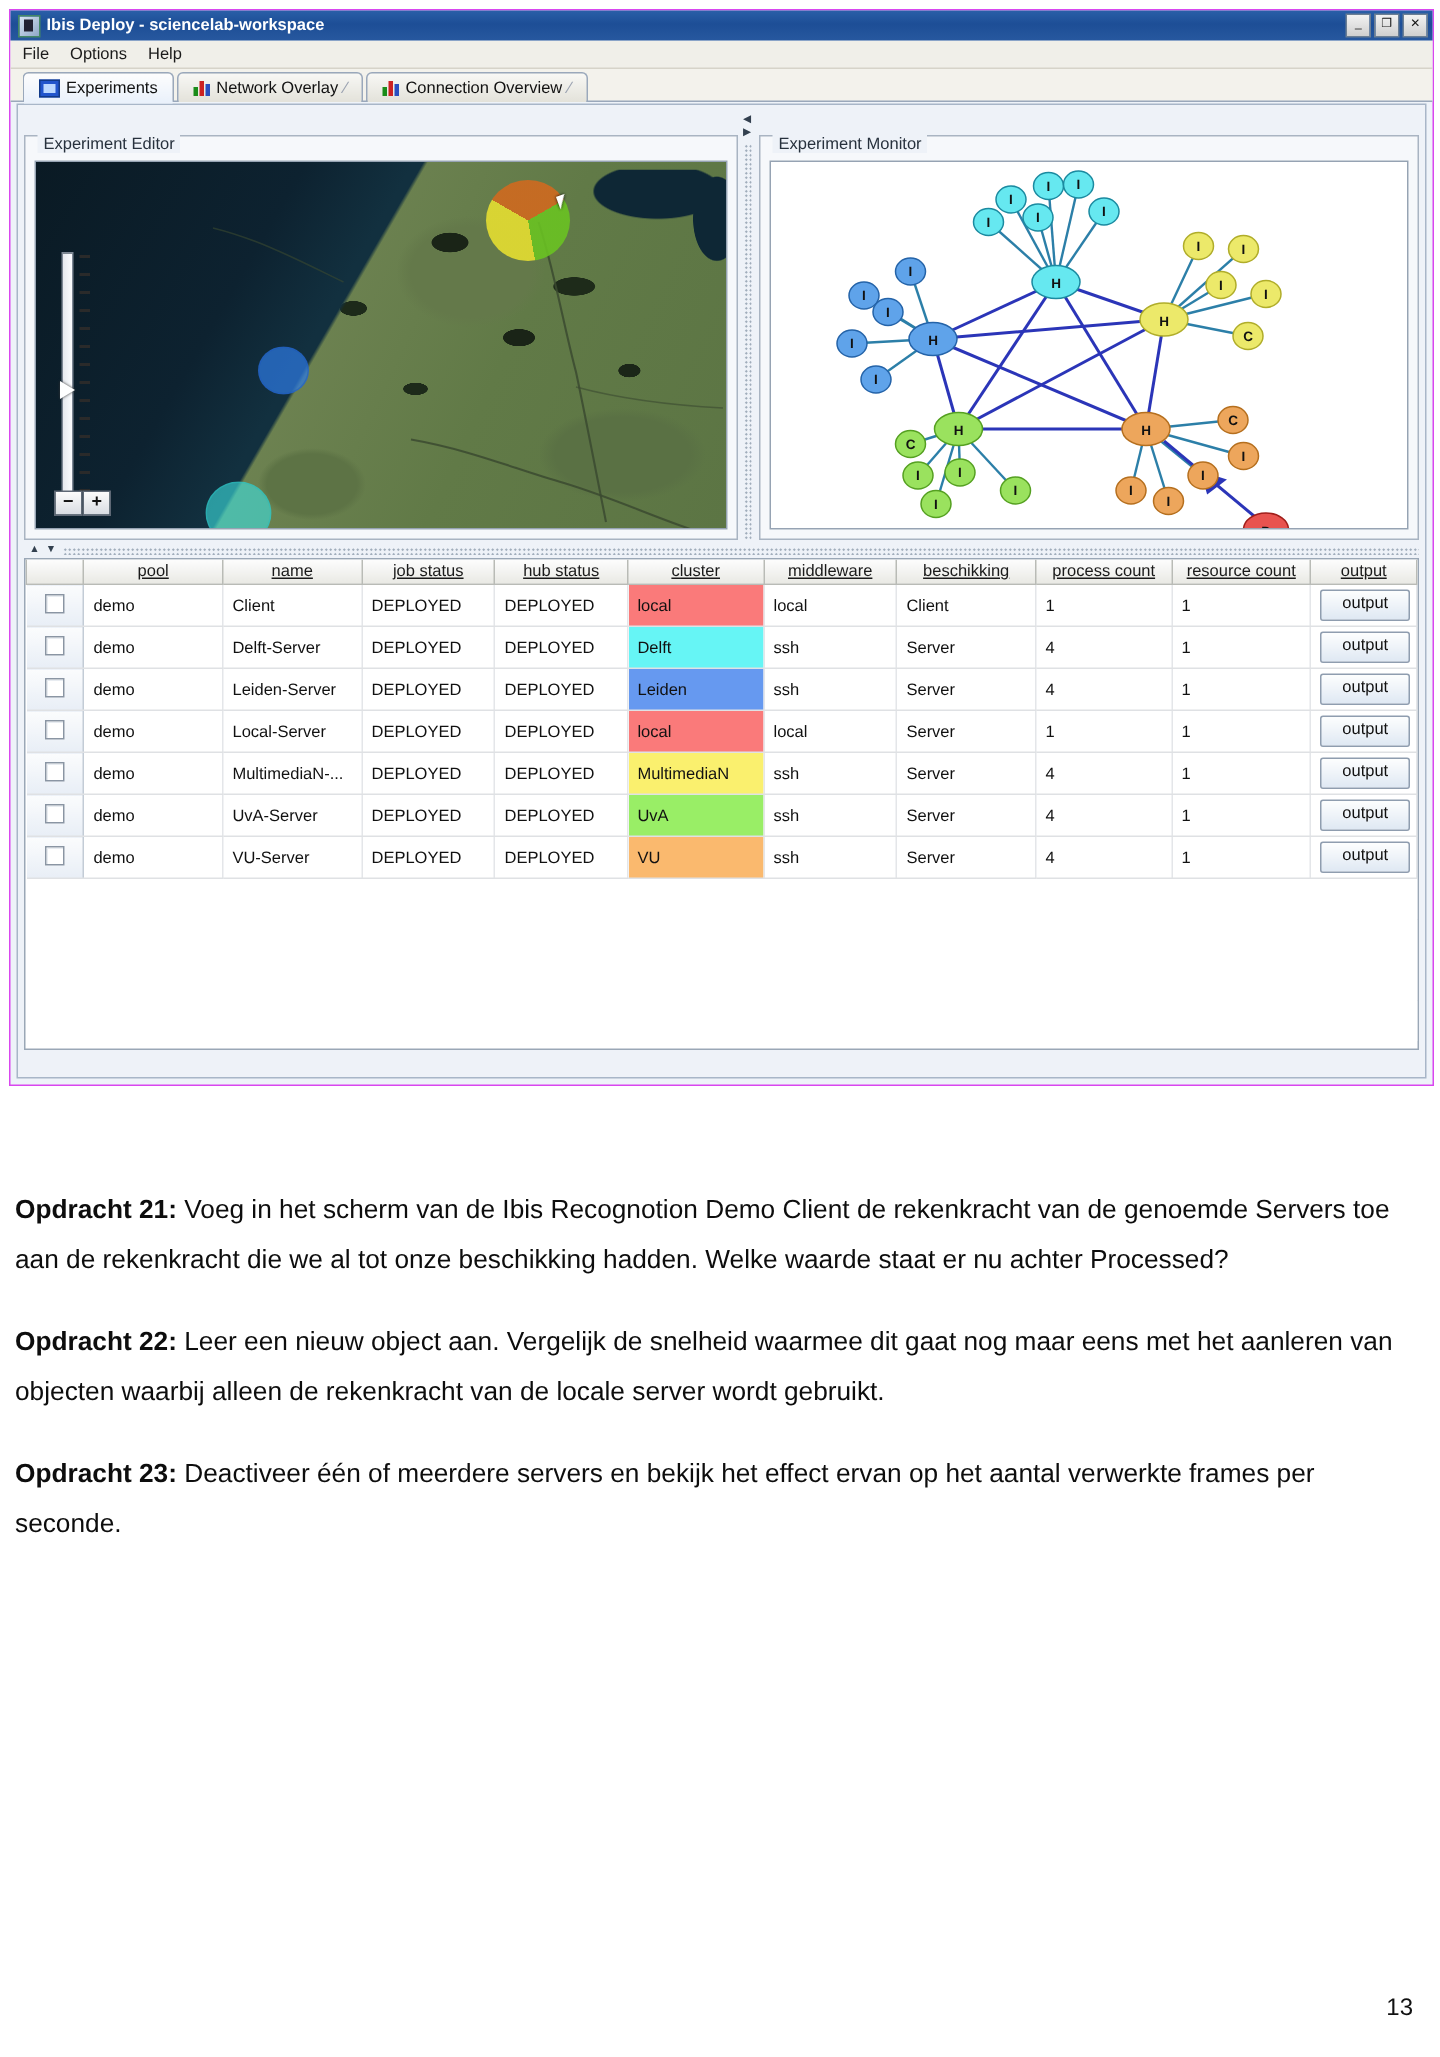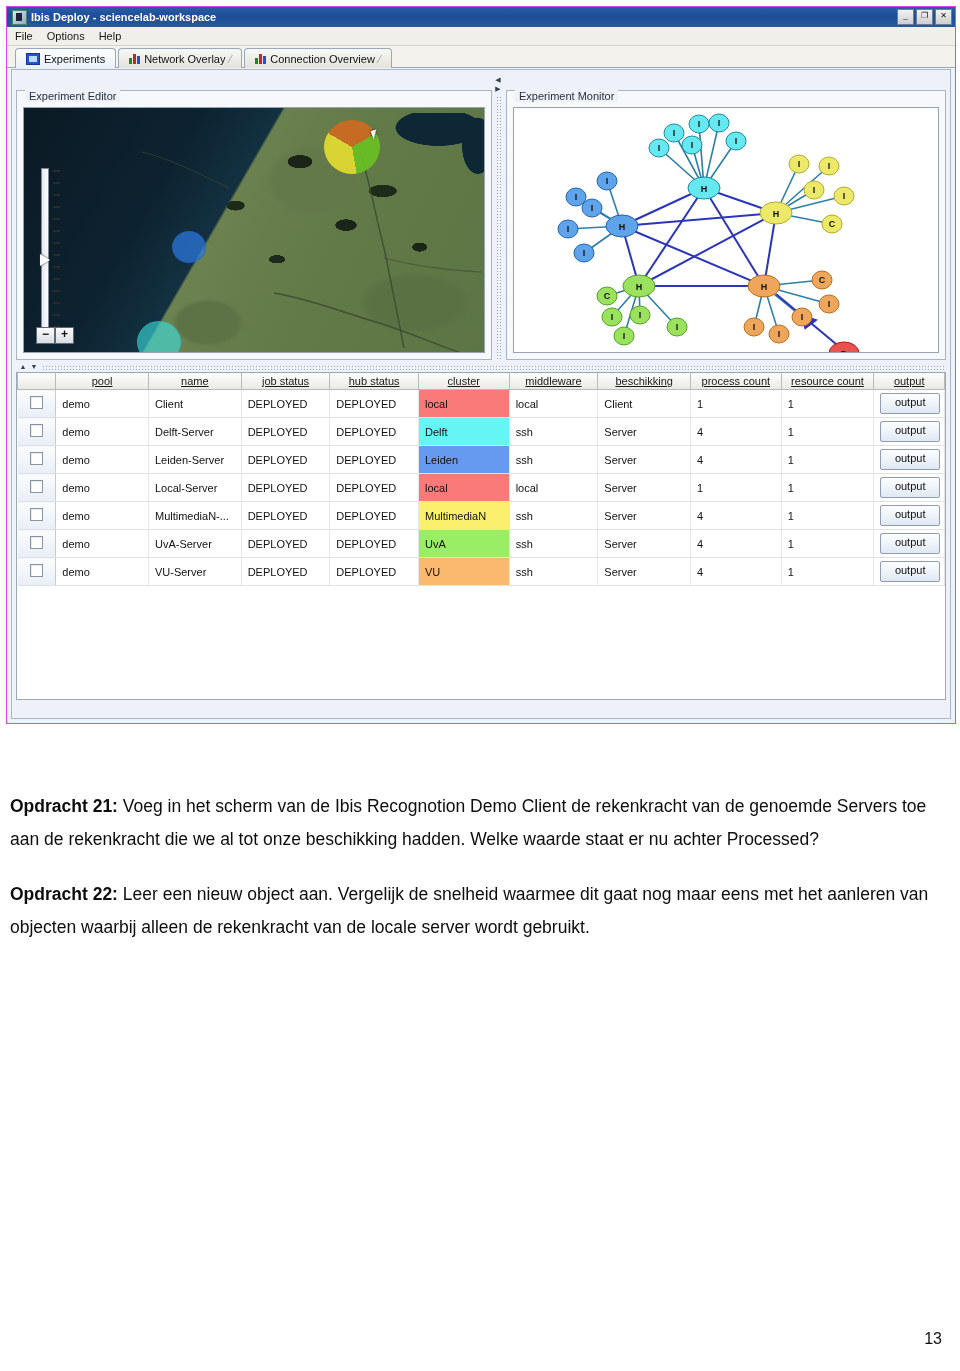--- a/index.html
+++ b/index.html
@@ -537,14 +537,17 @@
 
 <div class="doc">
   <p class="para">
     <b>Opdracht 21:</b><span> Voeg in het scherm van de Ibis Recognotion Demo Client de rekenkracht van de genoemde Servers toe aan de rekenkracht die we al tot onze beschikking hadden. Welke waarde staat er nu achter Processed?</span>
   </p>
   <div class="gap"></div>
   <p class="para">
     <b>Opdracht 22:</b><span> Leer een nieuw object aan. Vergelijk de snelheid waarmee dit gaat nog maar eens met het aanleren van objecten waarbij alleen de rekenkracht van de locale server wordt gebruikt.</span>
   </p>
   <div class="gap"></div>
+  <p class="para">
+    <b>Opdracht 23:</b><span> Deactiveer één of meerdere servers en bekijk het effect ervan op het aantal verwerkte frames per seconde.</span>
+  </p>
 </div>
 <div class="pageno">13</div>
 
 </body></html>

